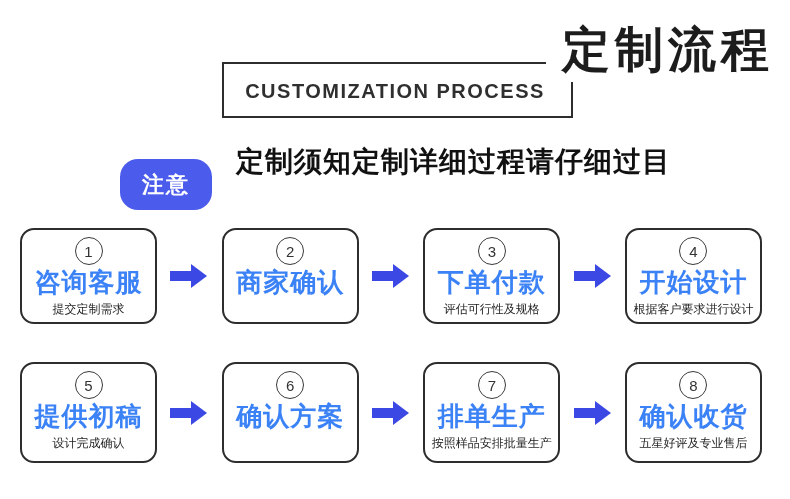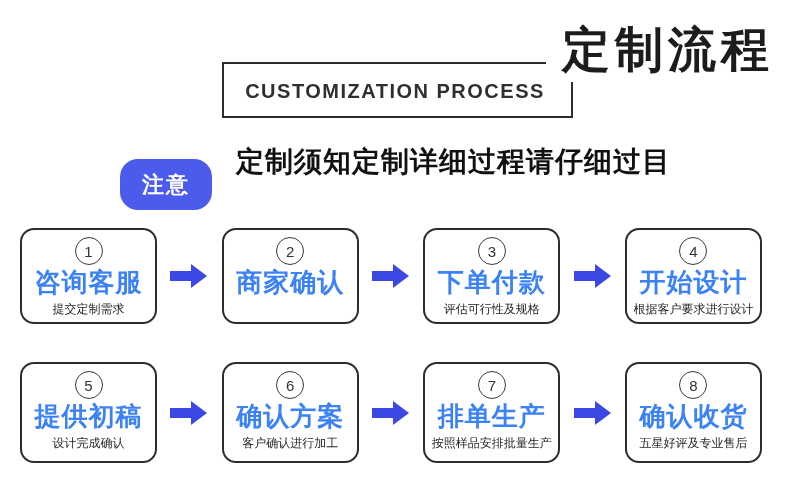--- a/index.html
+++ b/index.html
@@ -134,21 +134,20 @@
     </div>
     <span class="arrow">
       <svg viewBox="0 0 38 26">
           <rect x="0" y="8" width="21" height="10"></rect>
           <polygon points="21,1 37,13 21,25"></polygon>
         </svg>
     </span>
     <div class="step-card" style="border-color: rgb(45, 45, 45);">
       <div class="step-num">6</div>
       <div class="step-title">确认方案</div>
-      <div class="step-desc">客户确认进行加工</div>
     </div>
     <span class="arrow">
       <svg viewBox="0 0 38 26">
           <rect x="0" y="8" width="21" height="10"></rect>
           <polygon points="21,1 37,13 21,25"></polygon>
         </svg>
     </span>
     <div class="step-card" style="border-color: rgb(45, 45, 45);">
       <div class="step-num">7</div>
       <div class="step-title">排单生产</div>

